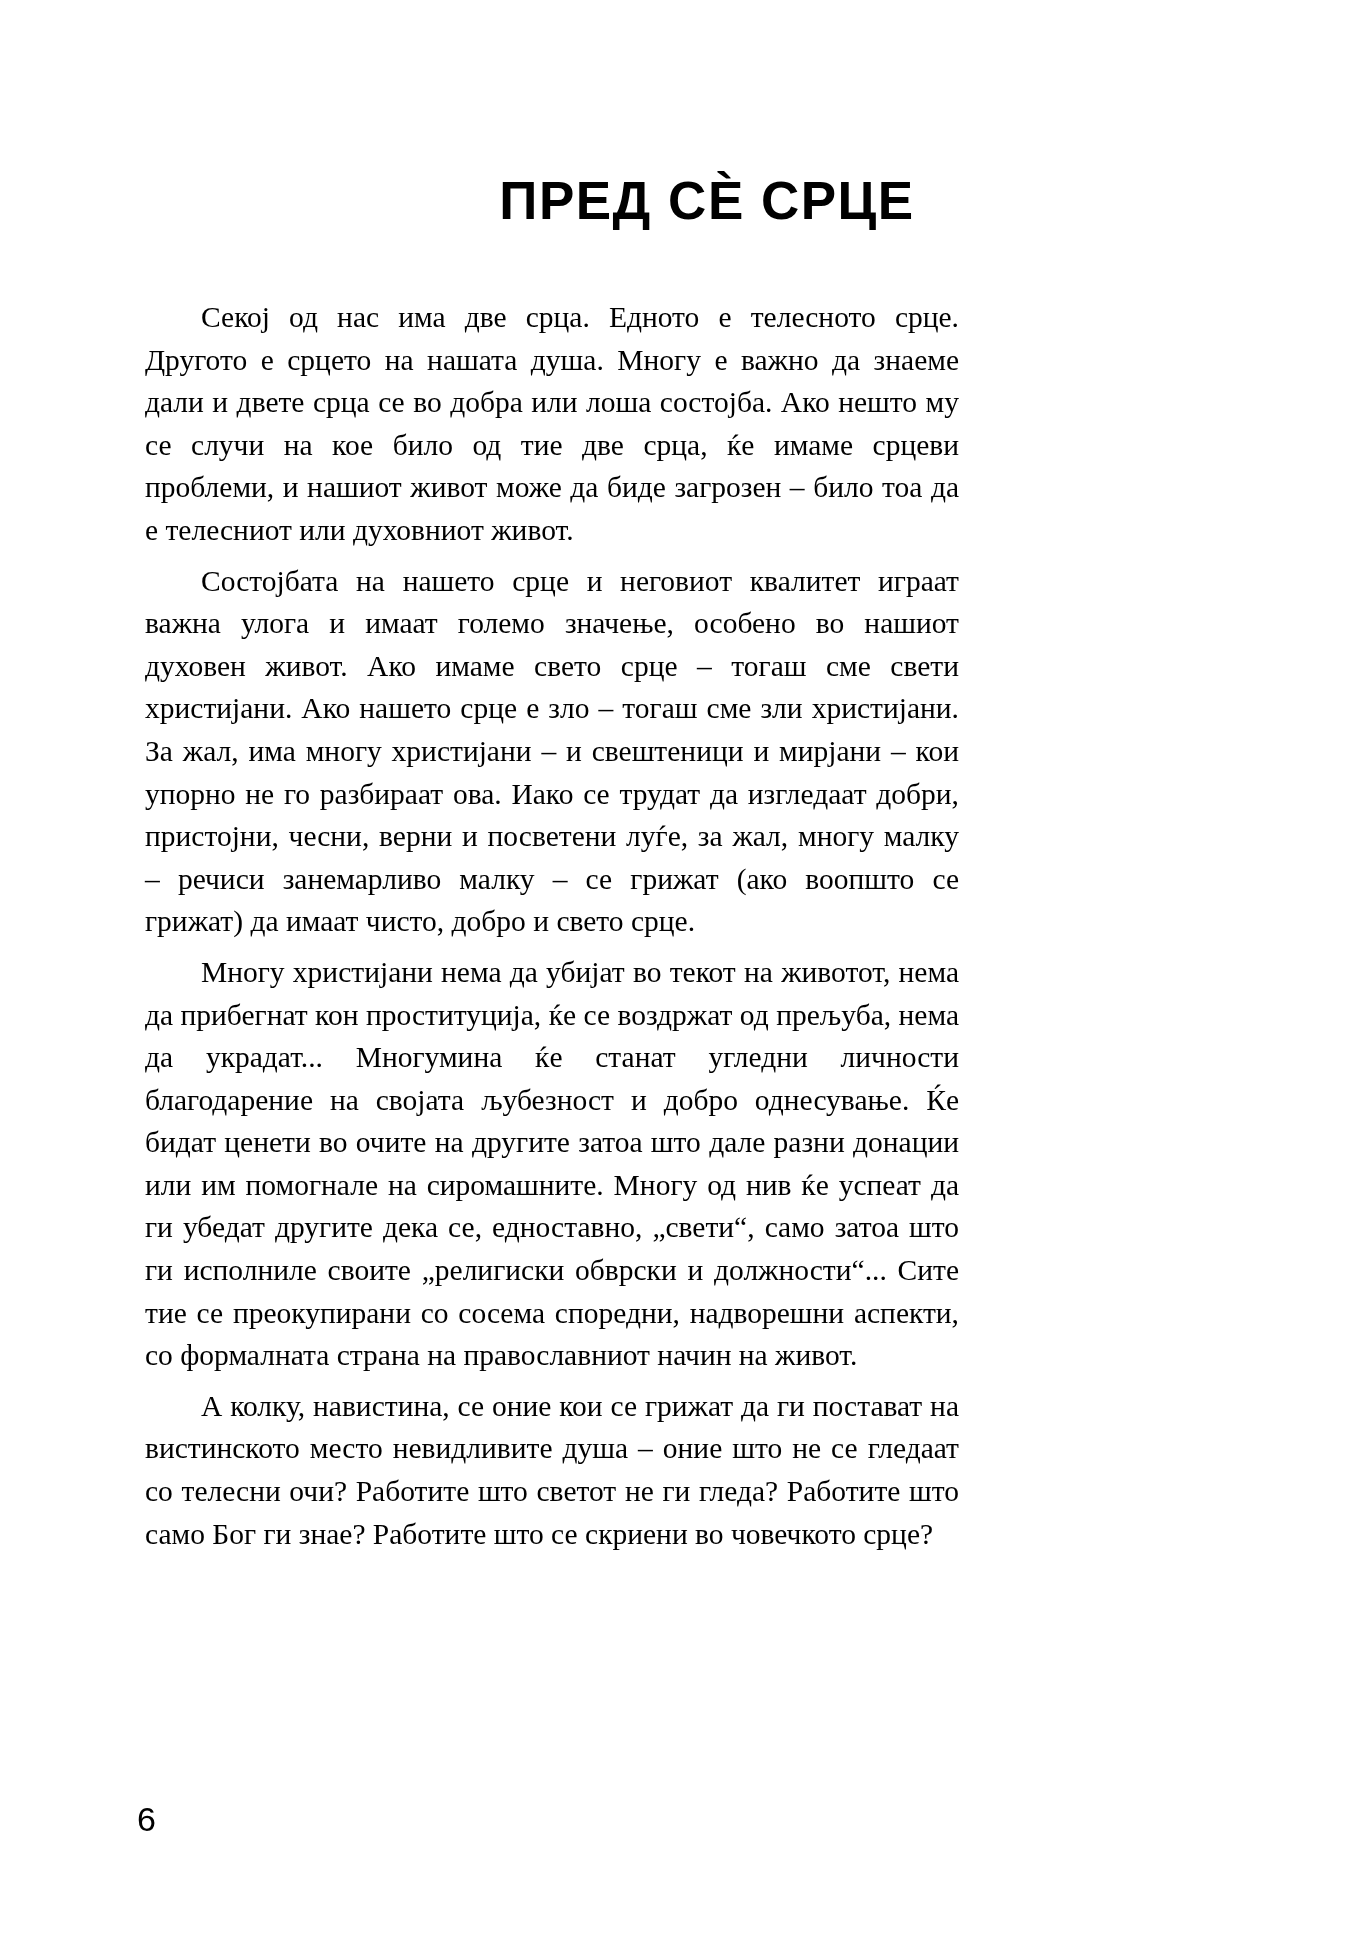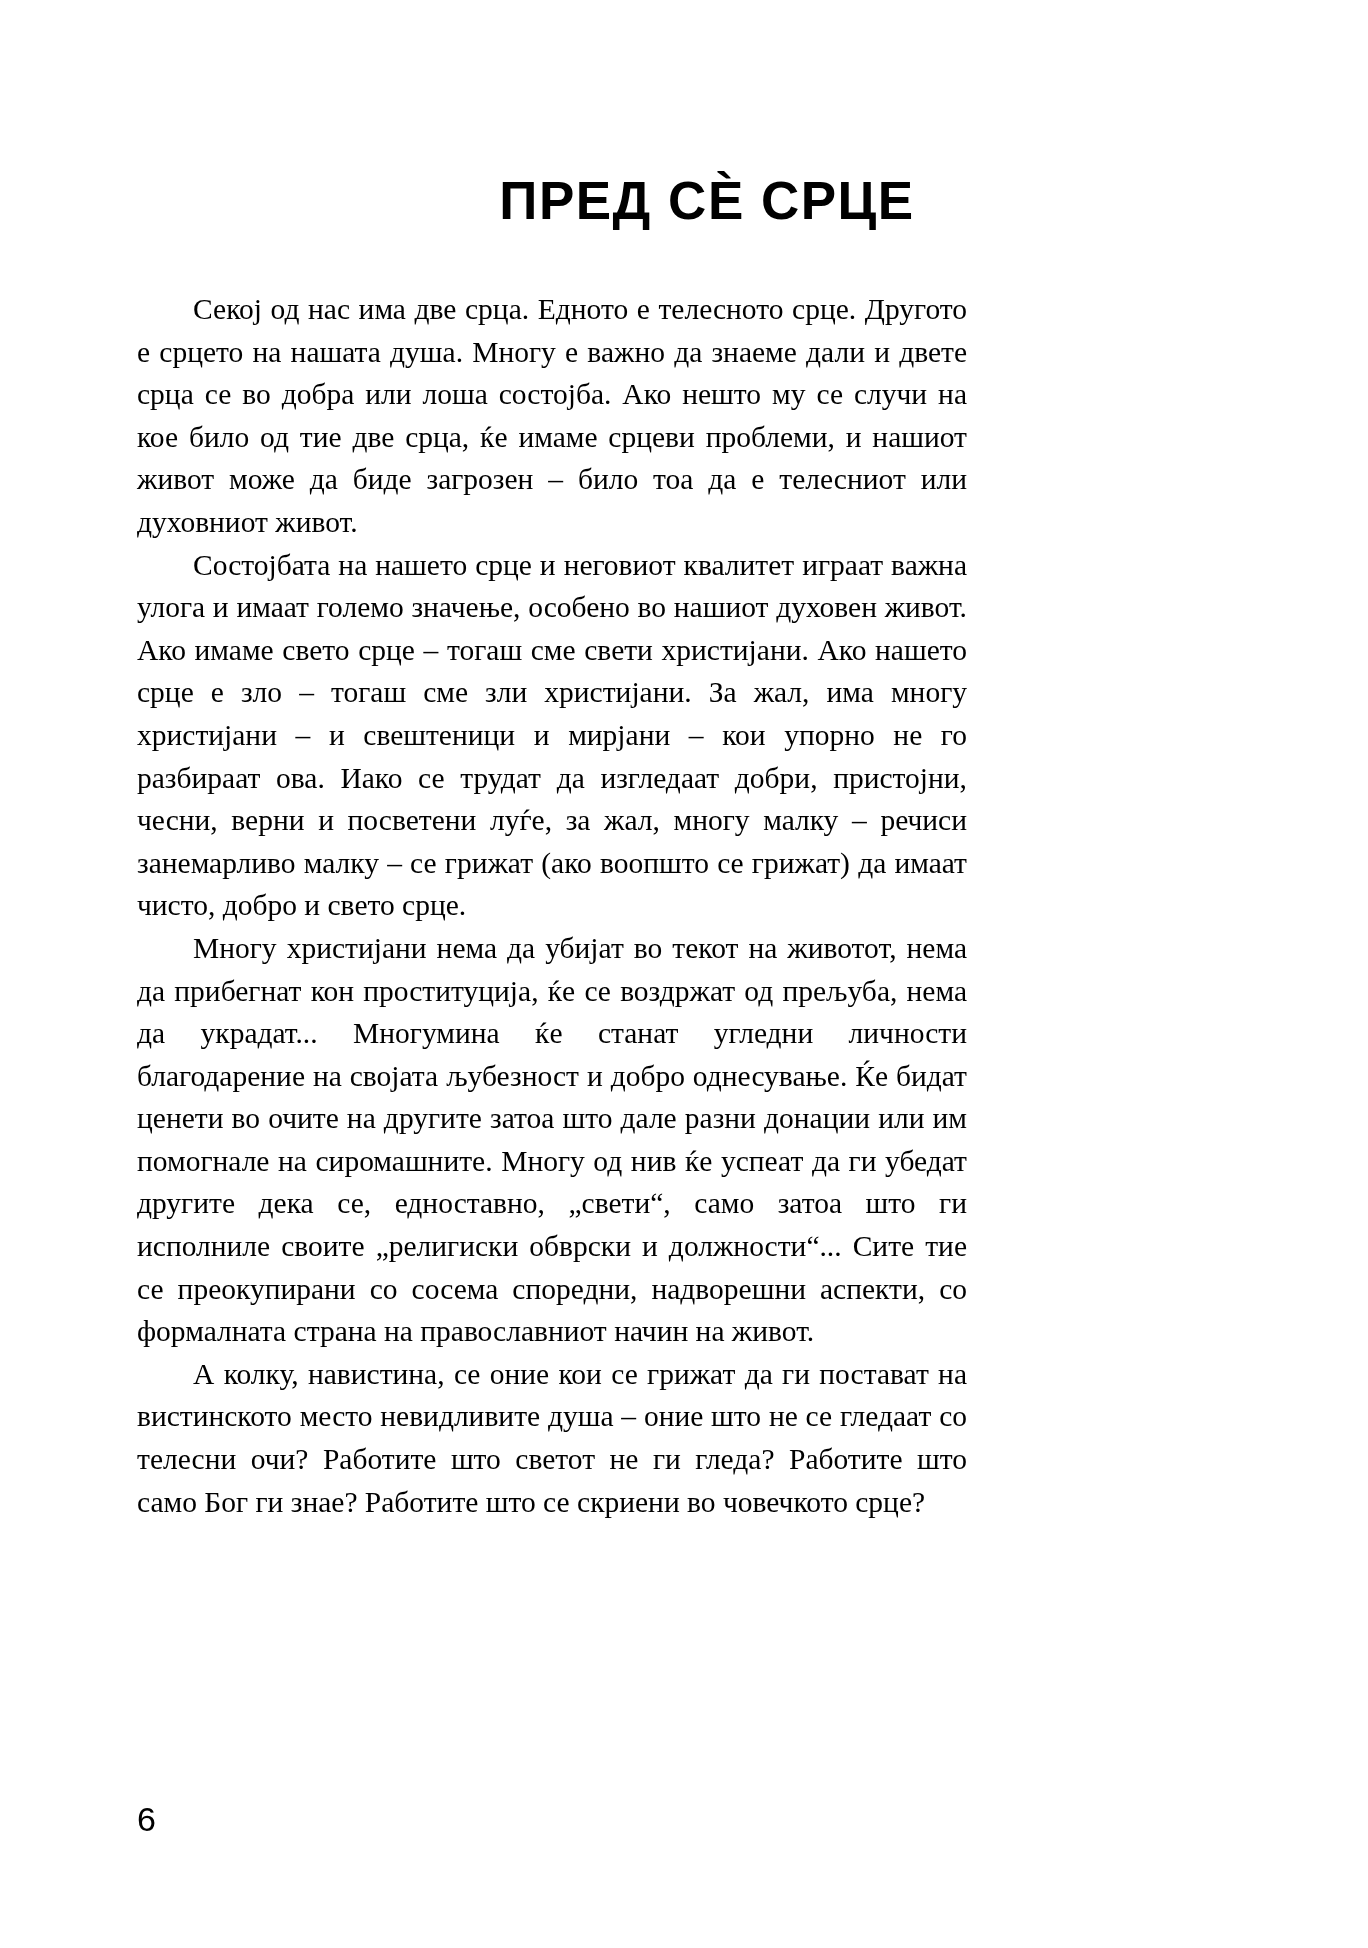--- a/index.html
+++ b/index.html
@@ -36,21 +36,21 @@
     width: 830px;
     font-family: "Liberation Serif", serif;
     font-size: 29.5px;
     line-height: 42.6px;
     color: #000000;
     text-align: justify;
     text-justify: inter-word;
     hyphens: none;
   }
   .body-text p {
-    margin: 0;
+    margin: 8px;
     text-indent: 56px;
     white-space: pre-wrap;
   }
   .page-number {
     position: absolute;
     left: 137px;
     top: 1800px;
     font-family: "Liberation Sans", sans-serif;
     font-size: 34px;
     color: #000000;

